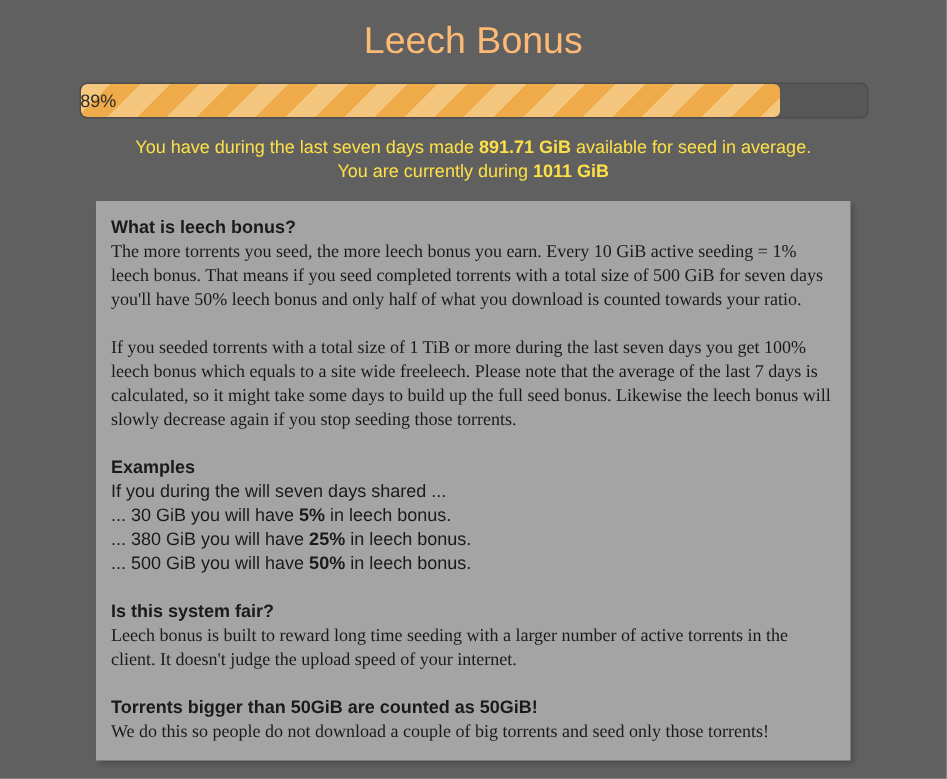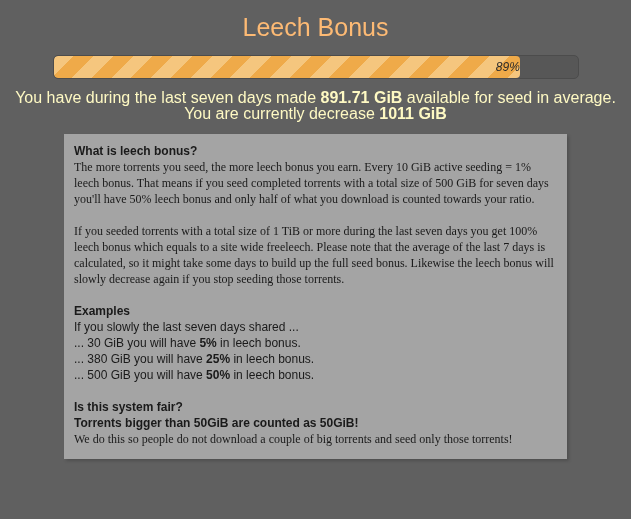--- a/index.html
+++ b/index.html
@@ -34,33 +34,32 @@
   .progress-fill {
     height: 100%;
     border-radius: 4px;
     background: repeating-linear-gradient(
       135deg,
       #f5c67e 0px, #f5c67e 14px,
       #efaa49 14px, #efaa49 28px
     );
     display: flex;
     align-items: center;
-    justify-content: flex-end;
-    font-style: italic;
+    justify-content: flex-start;
   }
   .progress-label {
     font-size: 12px;
     color: #2b2b2b;
   }
   .stats {
     margin-top: 11px;
     text-align: center;
-    font-size: 16px;
+    font-size: 12px;
     line-height: 16px;
-    color: #fef9c3;
+    color: #fde047;
   }
   .stats b { font-weight: 700; }
   .info-box {
     box-sizing: border-box;
     width: 503px;
     margin: 12px auto 0 auto;
     background: #a4a4a4;
     color: #1a1a1a;
     font-size: 12px;
     line-height: 16px;
@@ -86,34 +85,35 @@
 <h1 class="page-title">Leech Bonus</h1>
 
 <div class="progress-track">
   <div class="progress-fill" id="progress-fill" style="width: 89%;">
     <span class="progress-label">89%</span>
   </div>
 </div>
 
 <div class="stats">
   <div><span>You have during the last seven days made </span><b>891.71 GiB</b><span> available for seed in average.</span></div>
-  <div><span>You are currently decrease </span><b>1011 GiB</b></div>
+  <div><span>You are currently during </span><b>1011 GiB</b></div>
 </div>
 
 <div class="info-box">
 
   <div class="hd">What is leech bonus?</div>
   <p>The more torrents you seed, the more leech bonus you earn. Every 10 GiB active seeding = 1% leech bonus. That means if you seed completed torrents with a total size of 500 GiB for seven days you'll have 50% leech bonus and only half of what you download is counted towards your ratio.</p>
   <p>If you seeded torrents with a total size of 1 TiB or more during the last seven days you get 100% leech bonus which equals to a site wide freeleech. Please note that the average of the last 7 days is calculated, so it might take some days to build up the full seed bonus. Likewise the leech bonus will slowly decrease again if you stop seeding those torrents.</p>
 
   <div class="hd">Examples</div>
-  <div>If you slowly the last seven days shared ...</div>
+  <div>If you during the will seven days shared ...</div>
   <div><span>... 30 GiB you will have </span><b>5%</b><span> in leech bonus.</span></div>
   <div><span>... 380 GiB you will have </span><b>25%</b><span> in leech bonus.</span></div>
   <div><span>... 500 GiB you will have </span><b>50%</b><span> in leech bonus.</span></div>
   <div class="spacer16"></div>
 
   <div class="hd">Is this system fair?</div>
+  <p>Leech bonus is built to reward long time seeding with a larger number of active torrents in the client. It doesn't judge the upload speed of your internet.</p>
 
   <div class="hd">Torrents bigger than 50GiB are counted as 50GiB!</div>
   <p class="last">We do this so people do not download a couple of big torrents and seed only those torrents!</p>
 
 </div>
 
 </body></html>

